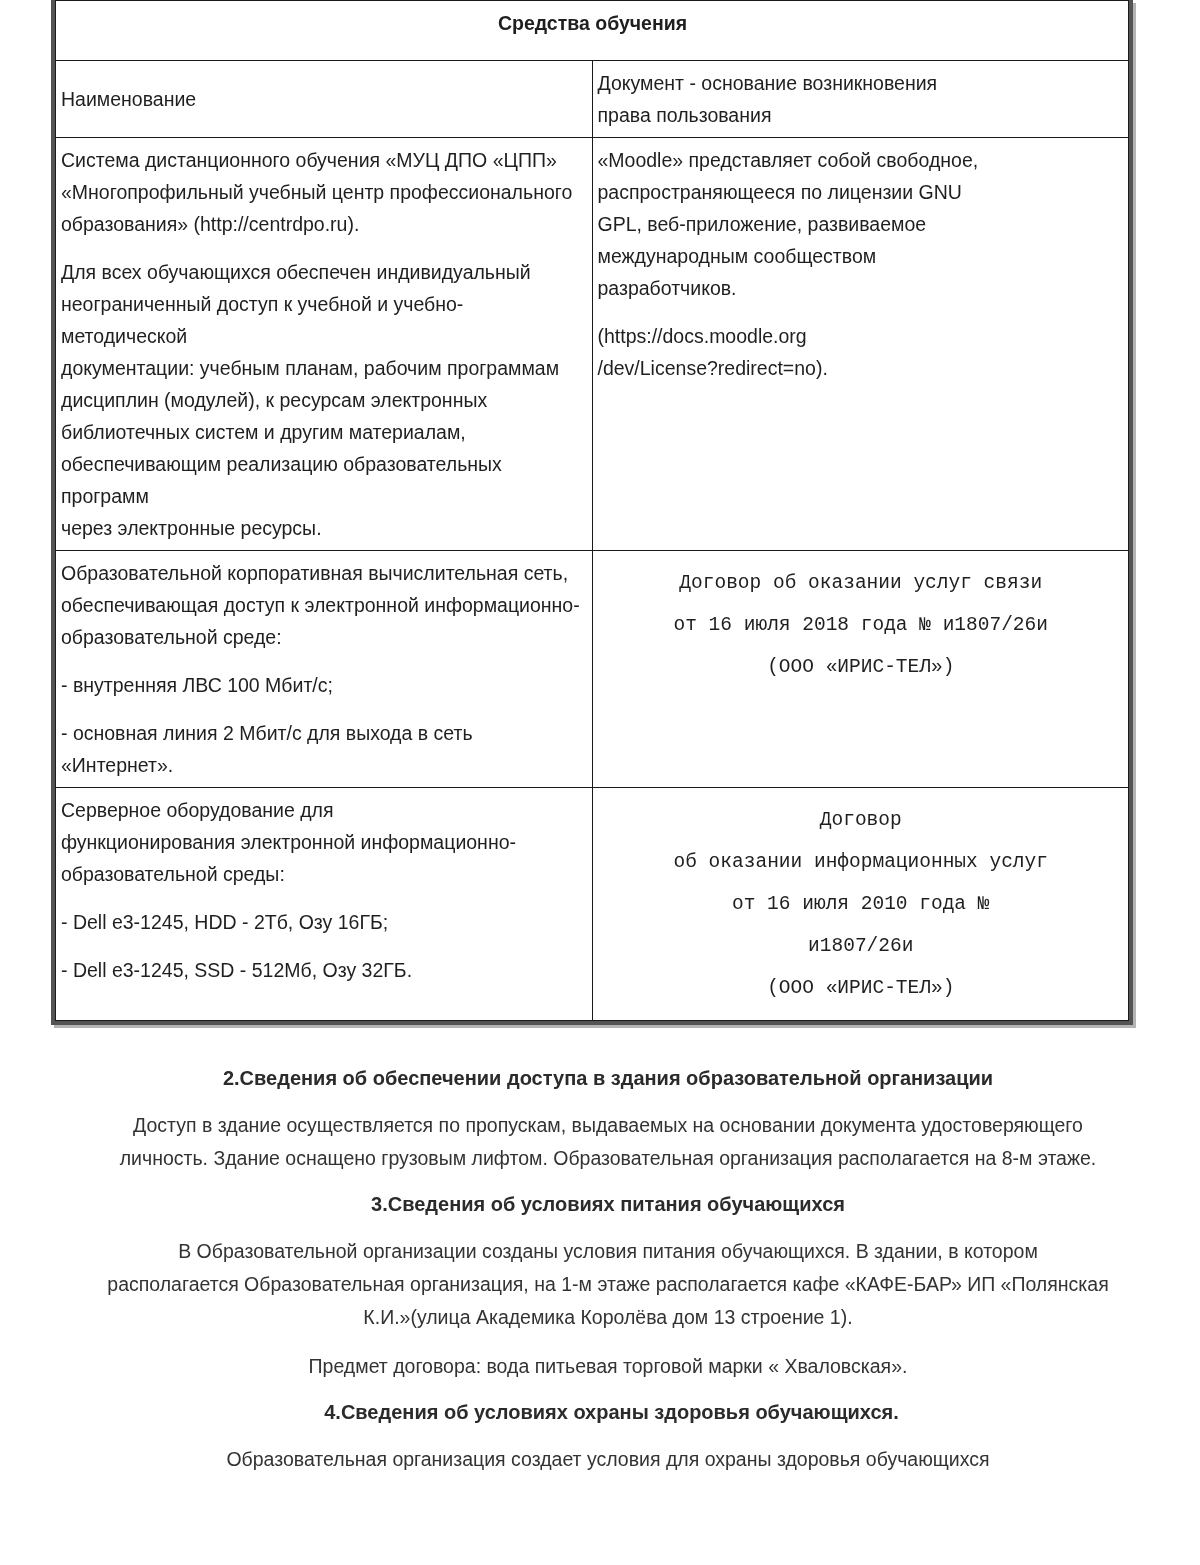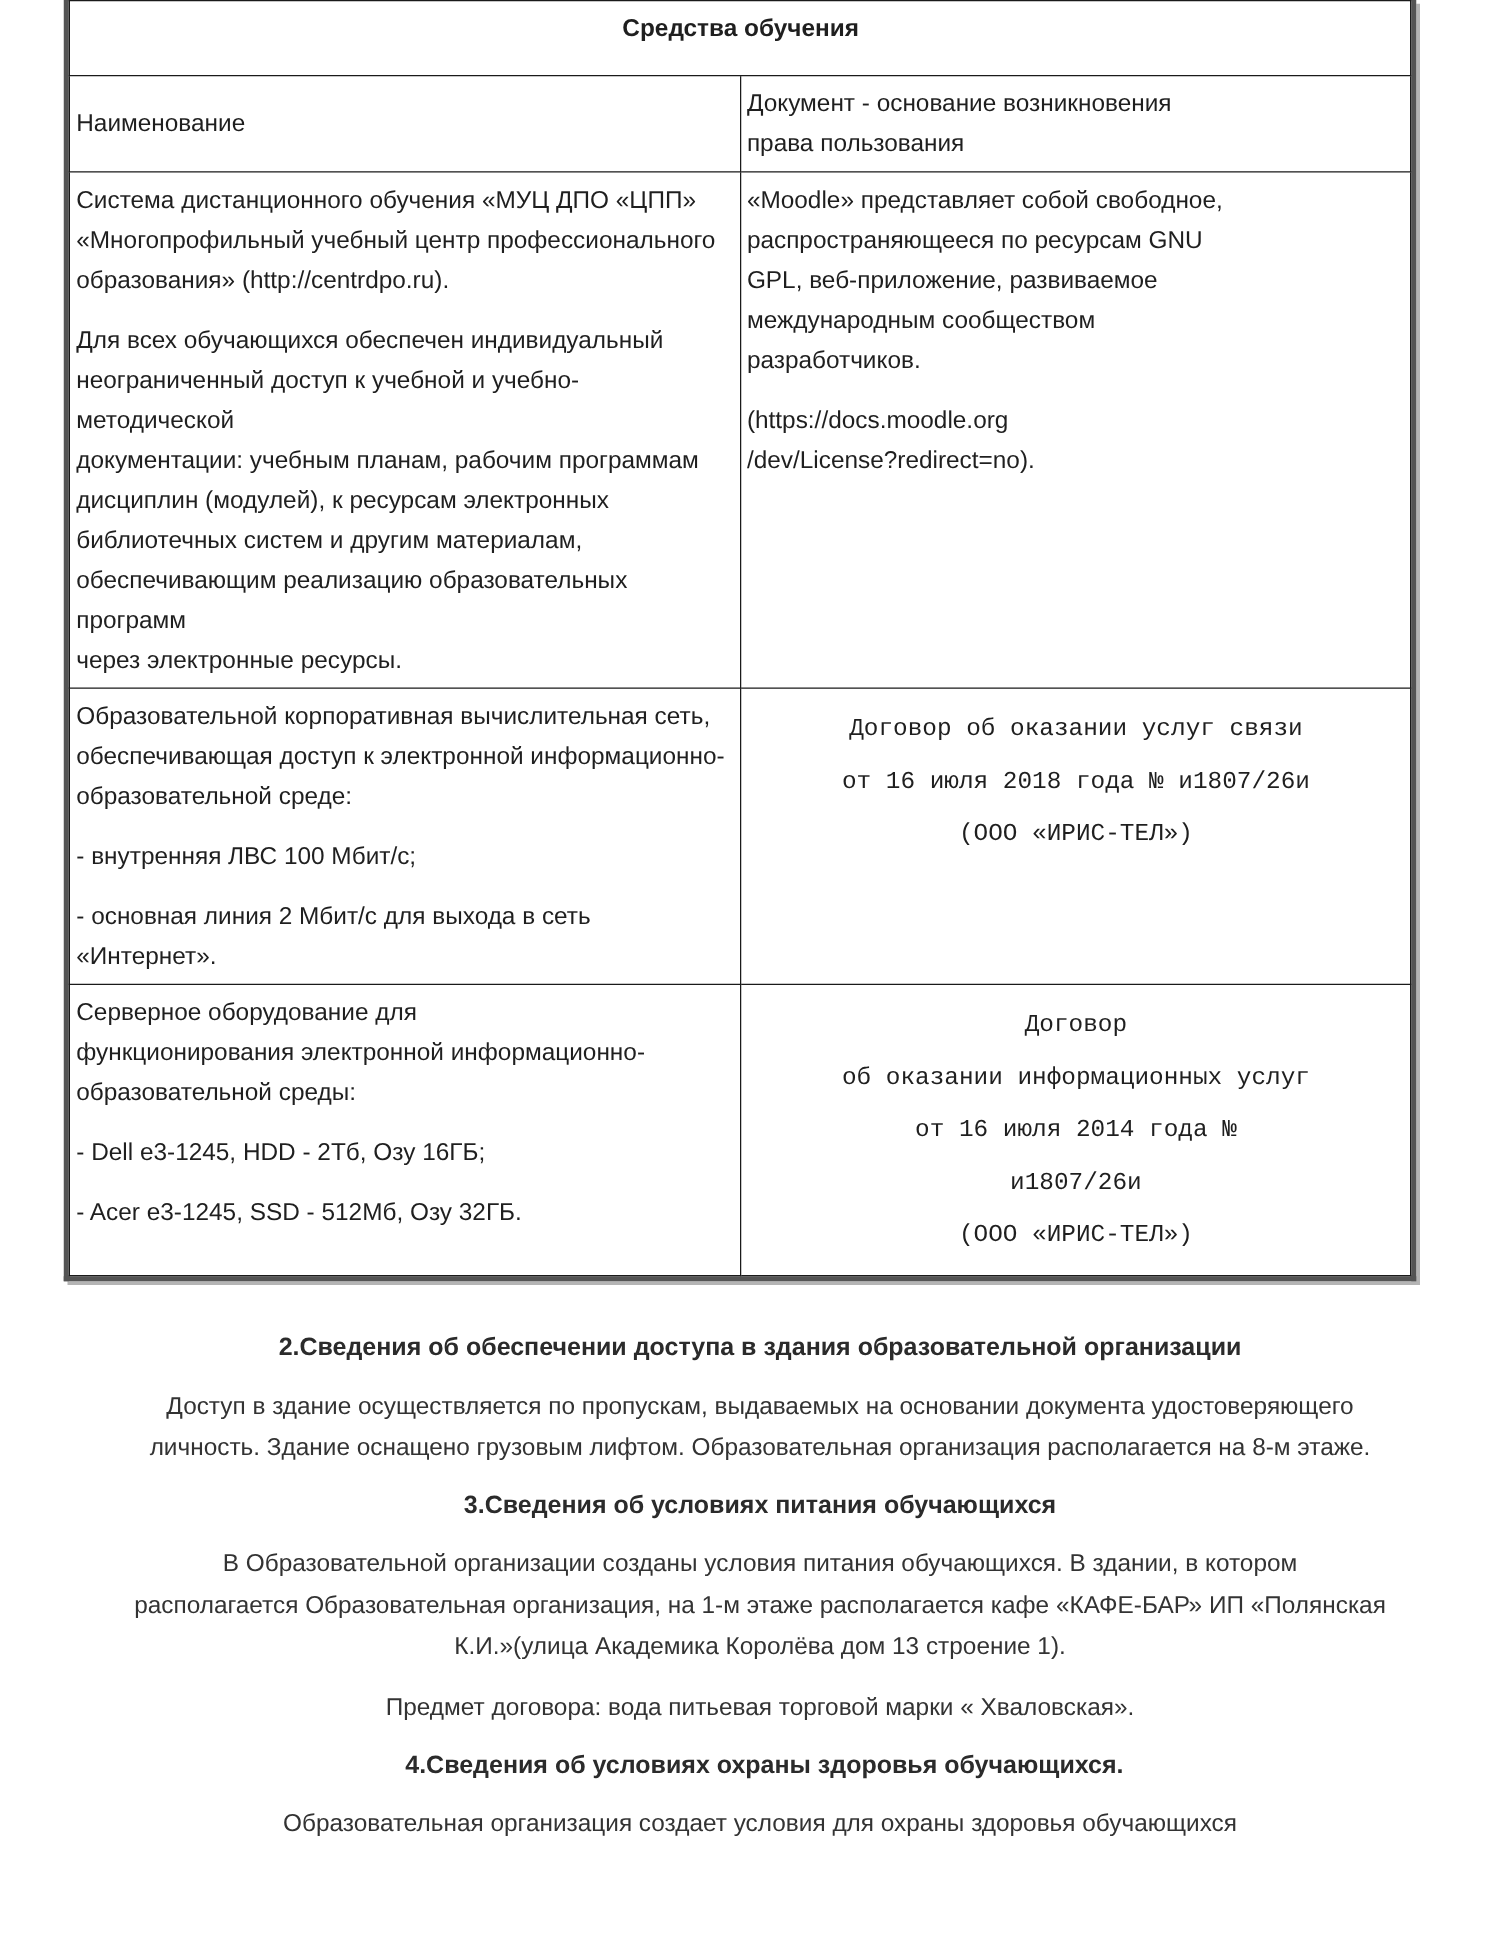--- a/index.html
+++ b/index.html
@@ -98,21 +98,21 @@
           <p class="cellp pre">Для всех обучающихся обеспечен индивидуальный
 неограниченный доступ к учебной и учебно-методической
 документации: учебным планам, рабочим программам
 дисциплин (модулей), к ресурсам электронных
 библиотечных систем и другим материалам,
 обеспечивающим реализацию образовательных программ
 через электронные ресурсы.</p>
         </td>
         <td class="col-r v-mid">
           <p class="cellp pre">«Moodle» представляет собой свободное,
-распространяющееся по ресурсам GNU
+распространяющееся по лицензии GNU
 GPL, веб-приложение, развиваемое
 международным сообществом
 разработчиков.</p>
           <p class="cellp pre">(https://docs.moodle.org
 /dev/License?redirect=no).</p>
         </td>
       </tr>
       <tr class="row-2">
         <td class="col-l">
           <p class="cellp pre">Образовательной корпоративная вычислительная сеть,
@@ -126,26 +126,26 @@
           <p class="cellp">от 16 июля 2018 года № и1807/26и</p>
           <p class="cellp">(ООО «ИРИС-ТЕЛ»)</p>
         </td>
       </tr>
       <tr class="row-3">
         <td class="col-l">
           <p class="cellp pre">Серверное оборудование для
 функционирования электронной информационно-
 образовательной среды:</p>
           <p class="cellp">- Dell e3-1245, HDD - 2Тб, Озу 16ГБ;</p>
-          <p class="cellp">- Acer e3-1245, SSD - 512Мб, Озу 32ГБ.</p>
+          <p class="cellp">- Dell e3-1245, SSD - 512Мб, Озу 32ГБ.</p>
         </td>
         <td class="col-r center-cell">
           <p class="cellp">Договор</p>
           <p class="cellp">об оказании информационных услуг</p>
-          <p class="cellp">от 16 июля 2014 года №</p>
+          <p class="cellp">от 16 июля 2010 года №</p>
           <p class="cellp">и1807/26и</p>
           <p class="cellp">(ООО «ИРИС-ТЕЛ»)</p>
         </td>
       </tr>
     </tbody>
       </table>
   </div>
 
   <div class="content">
 

